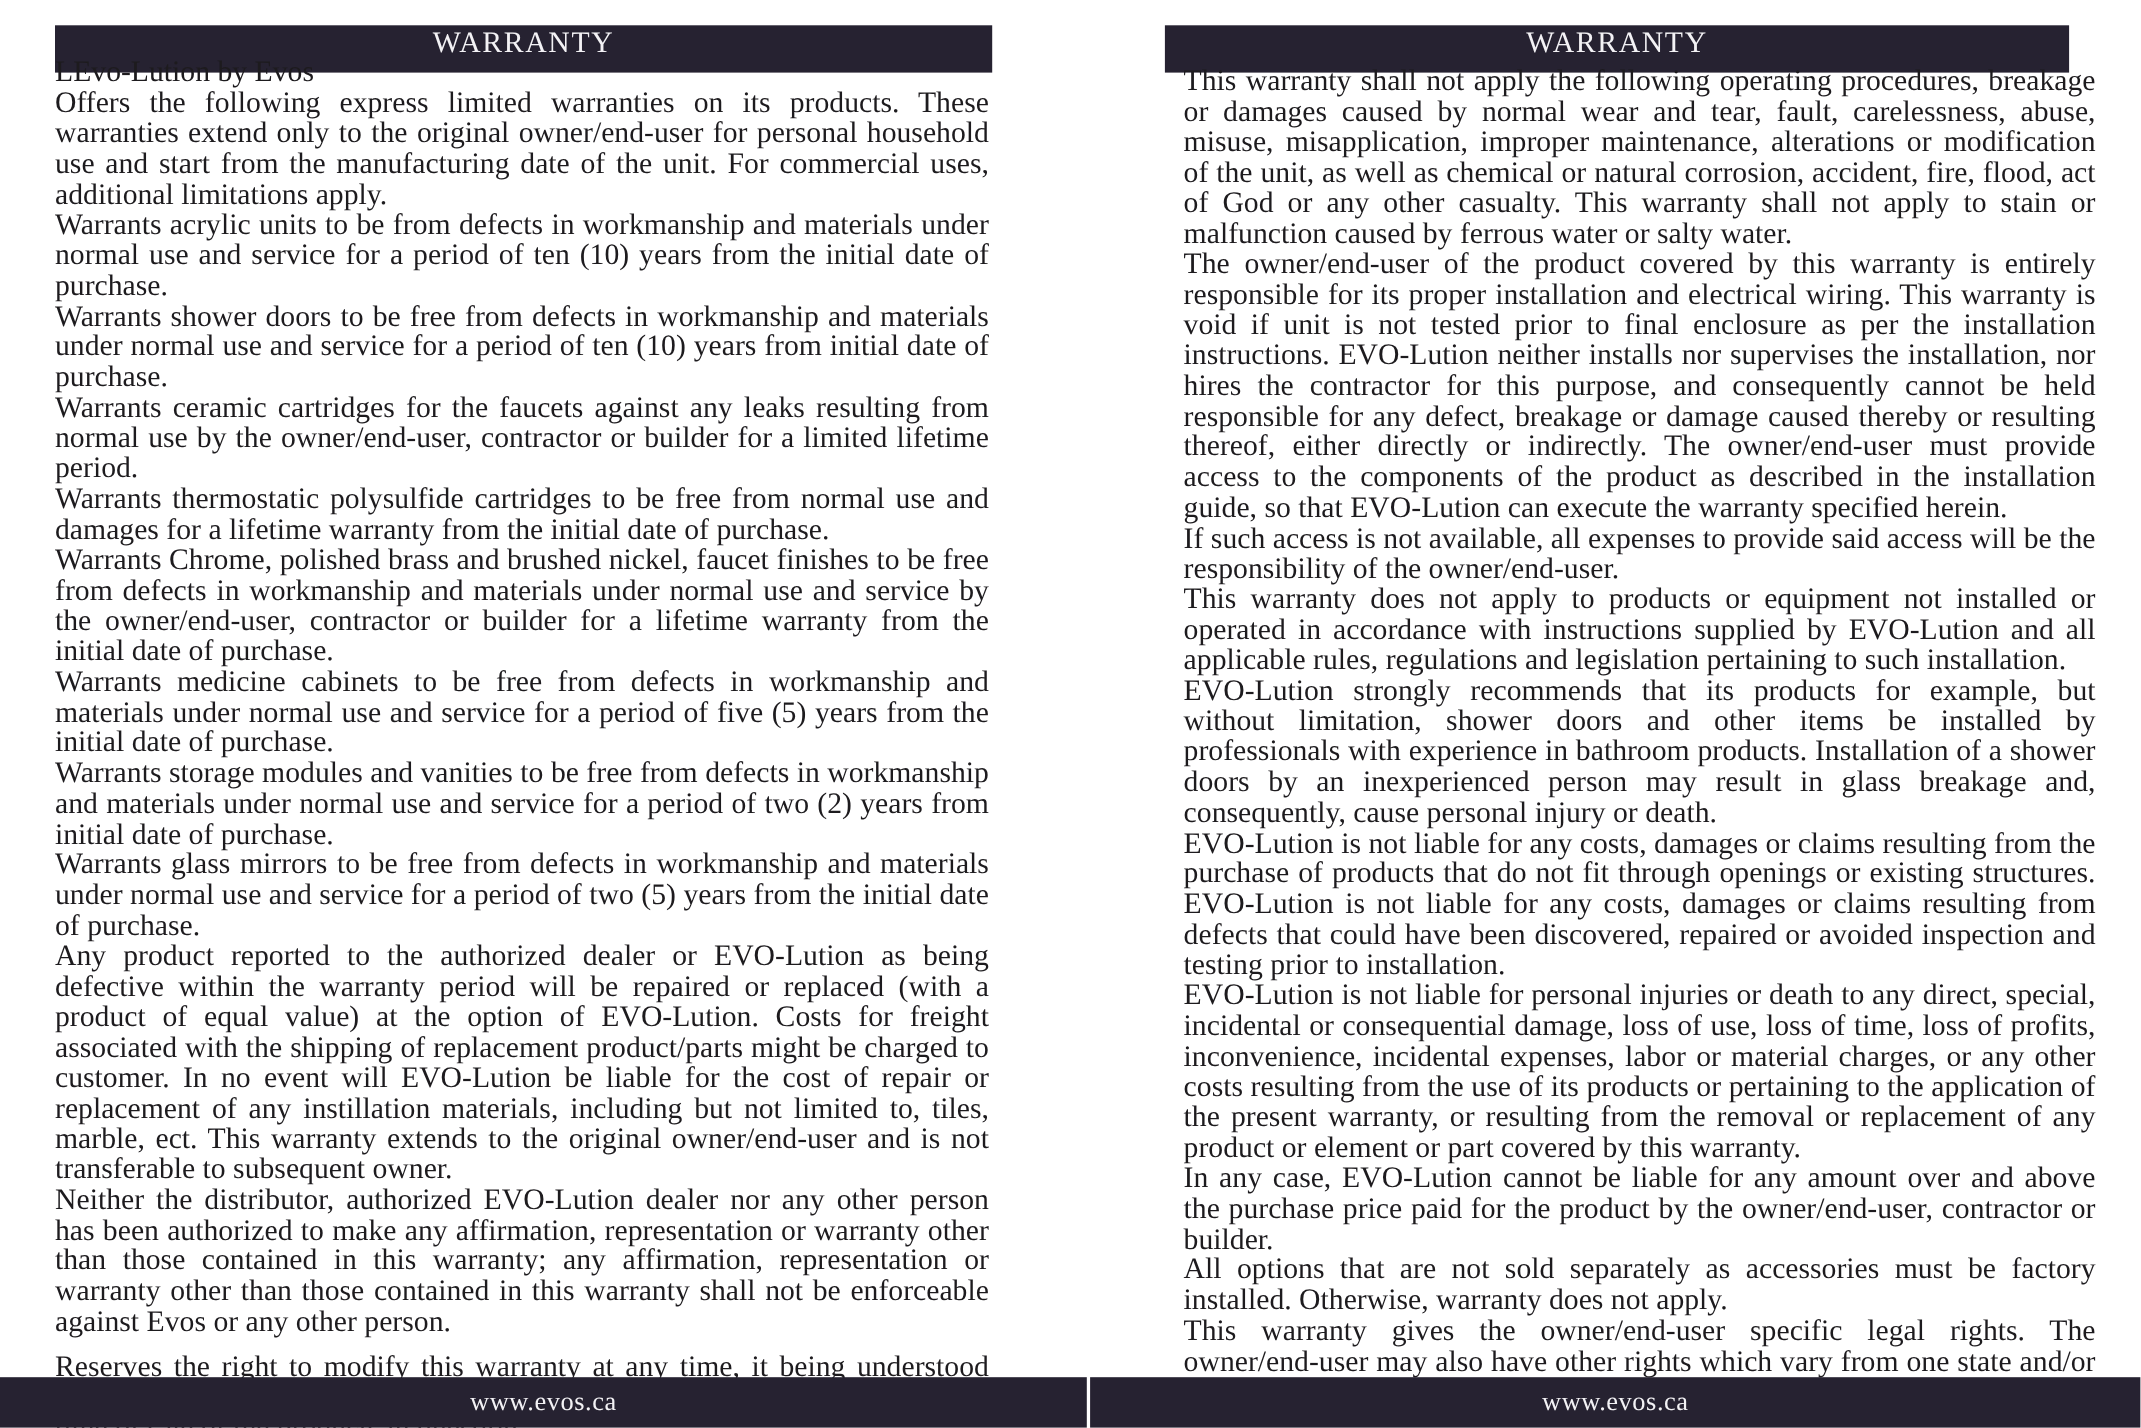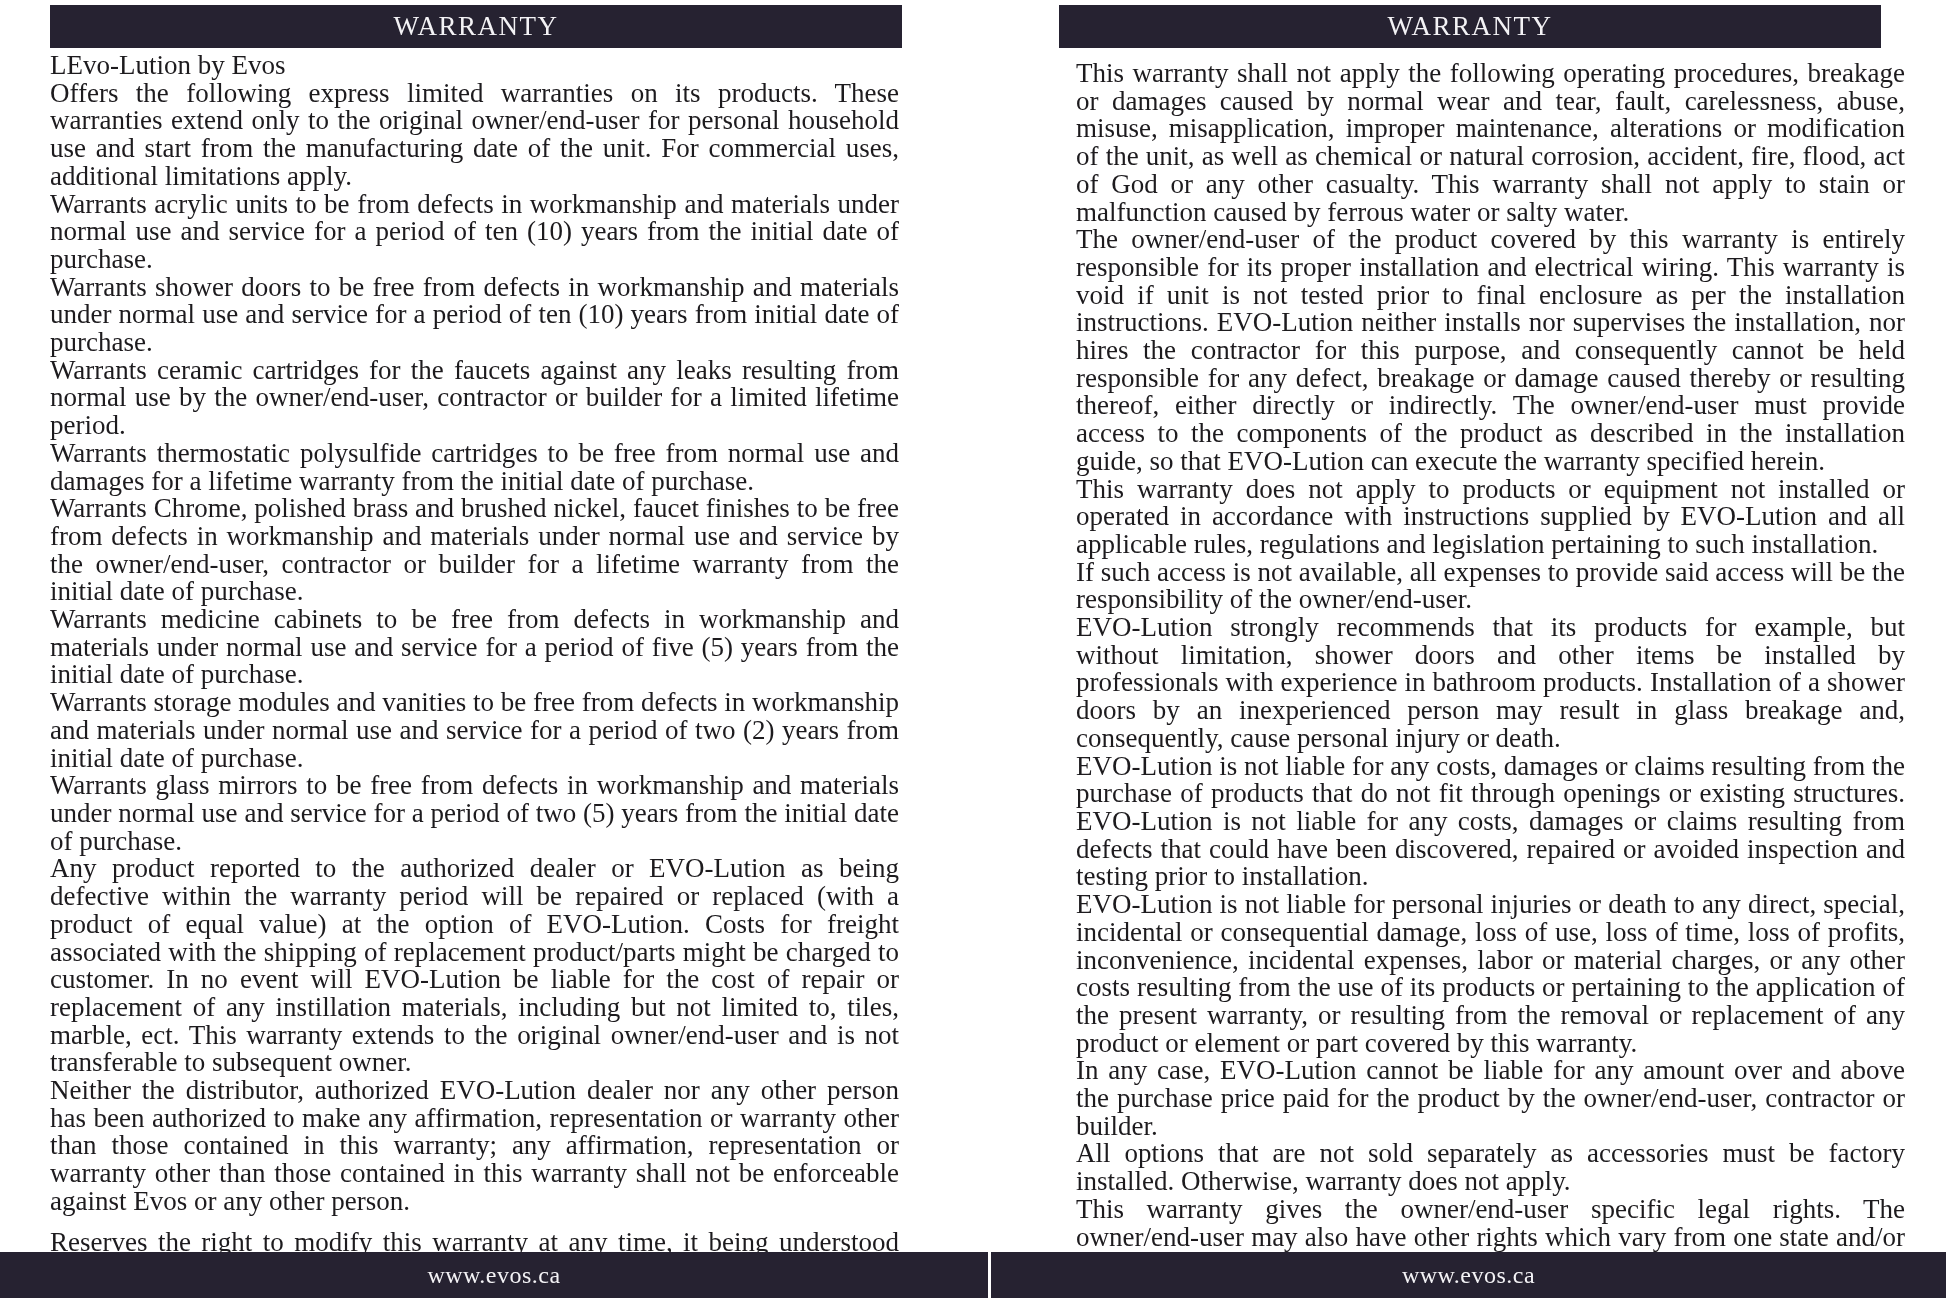--- a/index.html
+++ b/index.html
@@ -10,25 +10,24 @@
     width: 1946px;
     height: 1298px;
     background: #ffffff;
     position: relative;
     overflow: hidden;
     font-family: "Liberation Serif", "DejaVu Serif", serif;
     color: #1d1b1e;
   }
   .header-bar {
     position: absolute;
-    top: 5px;
+    top: 23px;
     height: 43px;
     background: #262231;
     display: flex;
-    align-items: center;
     justify-content: center;
   }
   .header-bar.left  { left: 50px;  width: 852px; }
   .header-bar.right { left: 1059px; width: 822px; }
   .header-title {
     color: #f3f2f5;
     font-size: 27px;
     letter-spacing: 1.5px;
     font-weight: normal;
   }
@@ -84,22 +83,22 @@
     <p class="para">Warrants storage modules and vanities to be free from defects in workmanship and materials under normal use and service for a period of two (2) years from initial date of purchase.</p>
     <p class="para">Warrants glass mirrors to be free from defects in workmanship and materials under normal use and service for a period of two (5) years from the initial date of purchase.</p>
     <p class="para">Any product reported to the authorized dealer or EVO-Lution as being defective within the warranty period will be repaired or replaced (with a product of equal value) at the option of EVO-Lution. Costs for freight associated with the shipping of replacement product/parts might be charged to customer. In no event will EVO-Lution be liable for the cost of repair or replacement of any instillation materials, including but not limited to, tiles, marble, ect. This warranty extends to the original owner/end-user and is not transferable to subsequent owner.</p>
     <p class="para">Neither the distributor, authorized EVO-Lution dealer nor any other person has been authorized to make any affirmation, representation or warranty other than those contained in this warranty; any affirmation, representation or warranty other than those contained in this warranty shall not be enforceable against Evos or any other person.</p>
     <p class="para gap-before">Reserves the right to modify this warranty at any time, it being understood that such modification will not alter the warranty conditions applicable at the time of sale of the products in question.</p>
   </div>
 
 <div class="body-col right">
     <p class="para">This warranty shall not apply the following operating procedures, breakage or damages caused by normal wear and tear, fault, carelessness, abuse, misuse, misapplication, improper maintenance, alterations or modification of the unit, as well as chemical or natural corrosion, accident, fire, flood, act of God or any other casualty. This warranty shall not apply to stain or malfunction caused by ferrous water or salty water.</p>
     <p class="para">The owner/end-user of the product covered by this warranty is entirely responsible for its proper installation and electrical wiring. This warranty is void if unit is not tested prior to final enclosure as per the installation instructions. EVO-Lution neither installs nor supervises the installation, nor hires the contractor for this purpose, and consequently cannot be held responsible for any defect, breakage or damage caused thereby or resulting thereof, either directly or indirectly. The owner/end-user must provide access to the components of the product as described in the installation guide, so that EVO-Lution can execute the warranty specified herein.</p>
+    <p class="para">If such access is not available, all expenses to provide said access will be the responsibility of the owner/end-user.</p>
     <p class="para">This warranty does not apply to products or equipment not installed or operated in accordance with instructions supplied by EVO-Lution and all applicable rules, regulations and legislation pertaining to such installation.</p>
-    <p class="para">If such access is not available, all expenses to provide said access will be the responsibility of the owner/end-user.</p>
     <p class="para">EVO-Lution strongly recommends that its products for example, but without limitation, shower doors and other items be installed by professionals with experience in bathroom products. Installation of a shower doors by an inexperienced person may result in glass breakage and, consequently, cause personal injury or death.</p>
     <p class="para">EVO-Lution is not liable for any costs, damages or claims resulting from the purchase of products that do not fit through openings or existing structures. EVO-Lution is not liable for any costs, damages or claims resulting from defects that could have been discovered, repaired or avoided inspection and testing prior to installation.</p>
     <p class="para">EVO-Lution is not liable for personal injuries or death to any direct, special, incidental or consequential damage, loss of use, loss of time, loss of profits, inconvenience, incidental expenses, labor or material charges, or any other costs resulting from the use of its products or pertaining to the application of the present warranty, or resulting from the removal or replacement of any product or element or part covered by this warranty.</p>
     <p class="para">In any case, EVO-Lution cannot be liable for any amount over and above the purchase price paid for the product by the owner/end-user, contractor or builder.</p>
     <p class="para">All options that are not sold separately as accessories must be factory installed. Otherwise, warranty does not apply.</p>
     <p class="para">This warranty gives the owner/end-user specific legal rights. The owner/end-user may also have other rights which vary from one state and/or province to another.</p>
   </div>
 
 <div class="footer-bar left">
   <span class="footer-url">www.evos.ca</span>

